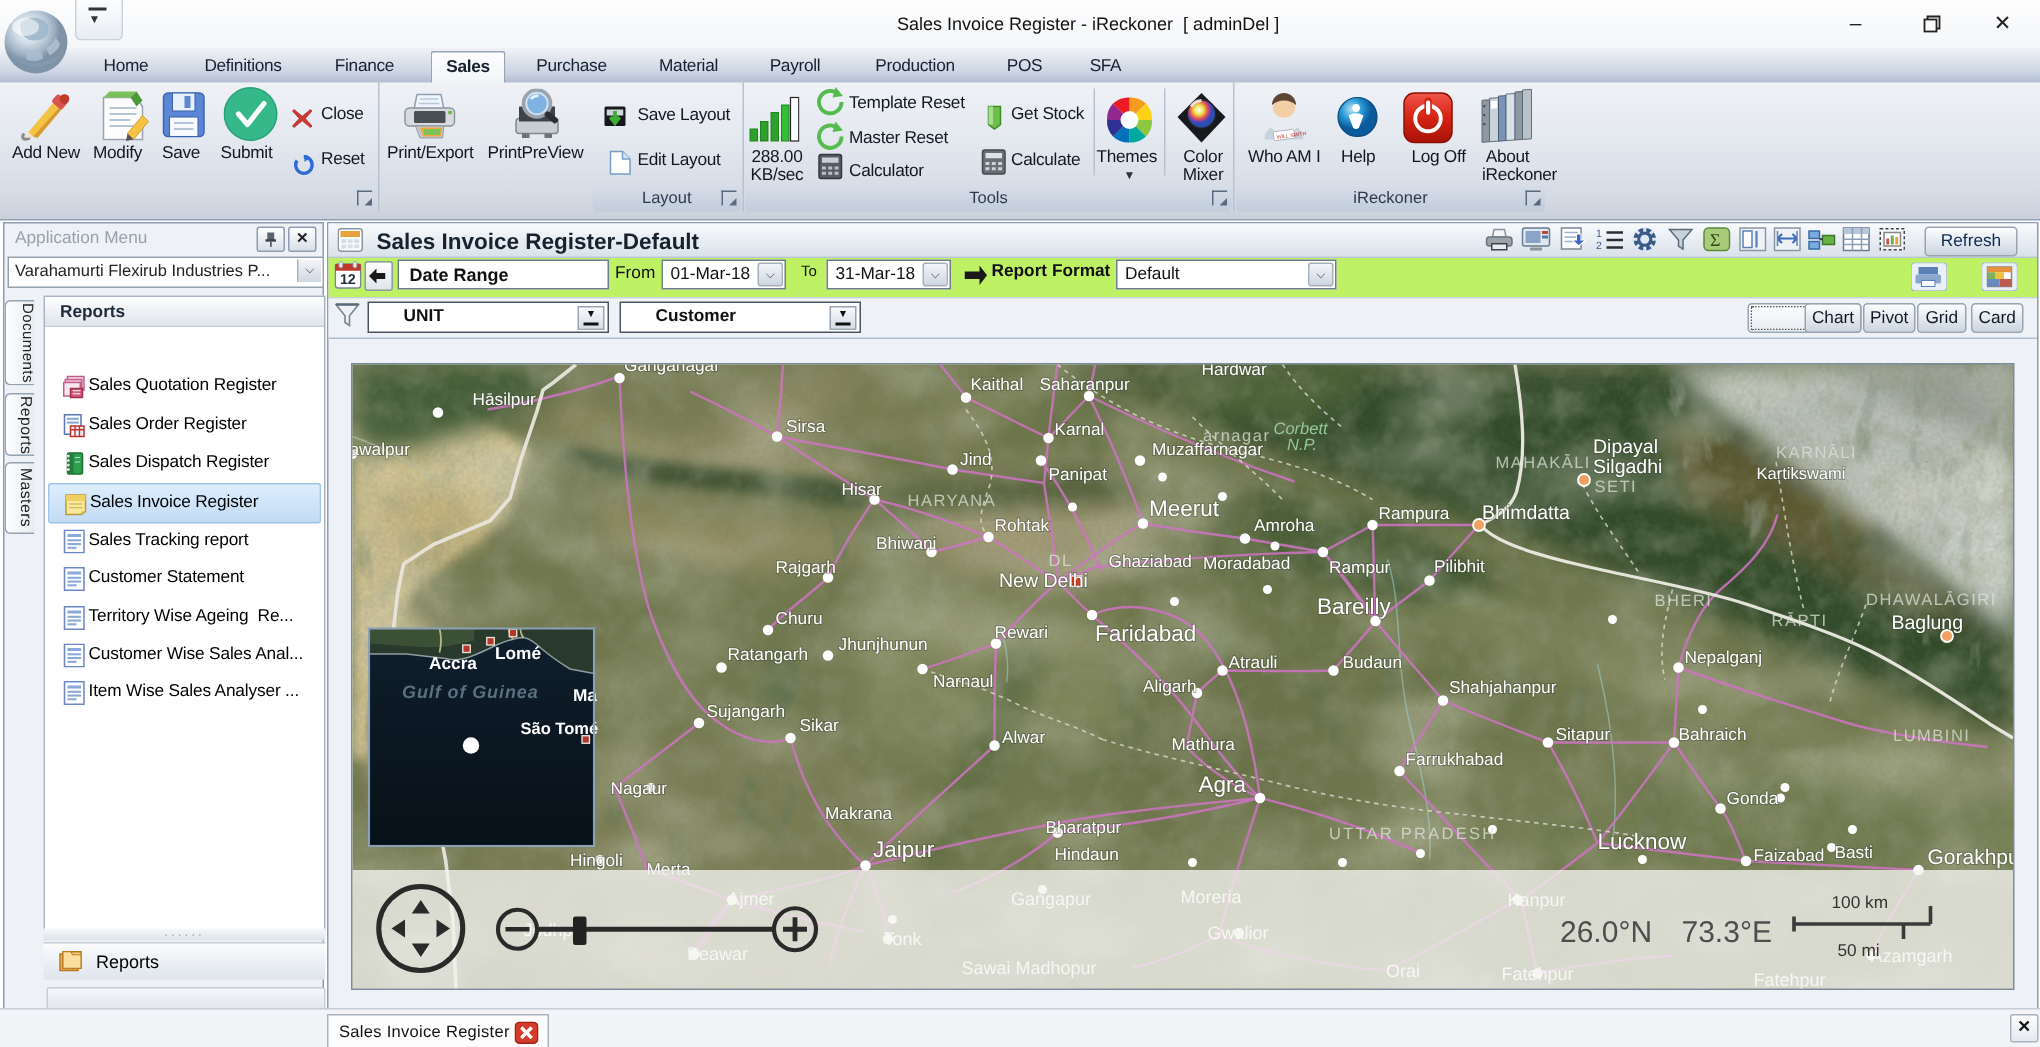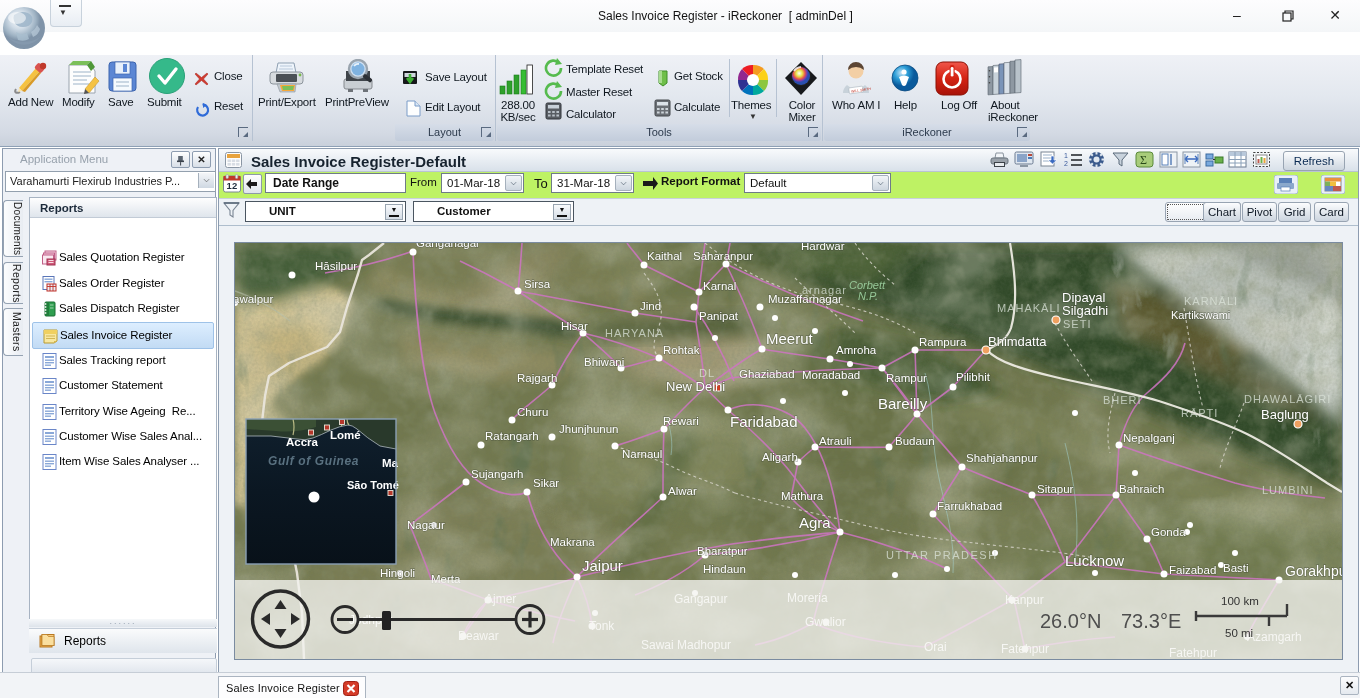--- a/index.html
+++ b/index.html
@@ -24,21 +24,21 @@
 .rgroup{position:absolute;top:0;height:86px;border-right:1px solid #b6c2d2;}
 .rgroup .cap{position:absolute;left:1px;right:1px;top:69px;height:17px;
  background:linear-gradient(#d6dde8,#c2ccdb);border-radius:0 0 3px 3px;
  font-size:11px;color:#2c3a4c;text-align:center;line-height:17px;}
 .launch{position:absolute;right:4px;top:72px;width:9px;height:9px;border-left:1px solid #5a6a80;border-top:1px solid #5a6a80;}
 .launch:after{content:"";position:absolute;right:0px;bottom:0px;width:0;height:0;border-left:5px solid transparent;border-bottom:5px solid #5a6a80;}
 .blab{position:absolute;font-size:11.5px;color:#101820;letter-spacing:-0.2px;}
 
 #leftpanel{left:2px;top:148px;width:212px;height:542px;background:#eef1f6;
  border:1px solid #8d9cb0;}
-#lp-head{left:0;top:0;width:210px;height:20px;font-size:11.5px;color:#97a1ac;padding-left:17px;line-height:20px;}
+#lp-head{left:0;top:0;width:210px;height:20px;font-size:11.5px;color:#97a1ac;padding-left:7px;line-height:20px;}
 #lp-combo{left:2px;top:22px;width:205px;height:19px;background:#fff;border:1px solid #93a0ae;font-size:11px;color:#222;line-height:18px;padding-left:4px;}
 .vtab{position:absolute;left:3px;width:20px;background:linear-gradient(90deg,#fcfdfe,#e8ecf2);
  border:1px solid #95a2b2;border-right:none;border-radius:4px 0 0 4px;box-sizing:border-box;
  writing-mode:vertical-rl;text-align:center;font-size:11px;color:#222;letter-spacing:0.3px;}
 #lp-list{left:26px;top:48px;width:186px;height:422px;background:#fff;border:1px solid #a7b3c2;}
 #lp-reports-head{left:0;top:0;width:100%;height:20px;background:linear-gradient(#fefefe,#dfe5ec);
  border-bottom:1px solid #c2cbd6;font-size:11.5px;font-weight:bold;color:#1c2a3a;line-height:20px;padding-left:10px;box-sizing:border-box;}
 .litem{position:absolute;left:2px;width:180px;height:25px;font-size:11.5px;color:#000;line-height:25px;}
 .litem .txt{position:absolute;left:27px;top:0;white-space:nowrap;letter-spacing:-0.1px;}
 .litem.sel{background:linear-gradient(#def,#c2dbf4);border:1px solid #9ec2e8;border-radius:2px;}
@@ -70,20 +70,32 @@
   <div class="abs" id="title">Sales Invoice Register - iReckoner&nbsp; [ adminDel ]</div>
   <div class="abs winbtn" style="left:1227px;">–</div>
   <div class="abs winbtn" style="left:1278px;">
   <svg width="12" height="12" style="margin-top:4px;" viewBox="0 0 12 12">
         <rect x="1" y="3" width="8" height="8" fill="none" stroke="#222" stroke-width="1.2"></rect>
         <path d="M3,3 V1 H11 V9 H9" fill="none" stroke="#222" stroke-width="1.2"></path>
       </svg>
 </div>
   <div class="abs winbtn" style="left:1325px;">✕</div>
 
+  <div class="abs" id="tabrow">
+    <div class="rtab" style="left:59px;width:50px;">Home</div>
+    <div class="rtab" style="left:127px;width:70px;">Definitions</div>
+    <div class="rtab" style="left:215px;width:56px;">Finance</div>
+    <div class="rtab active" style="left:287px;width:48px;">Sales</div>
+    <div class="rtab" style="left:350px;width:62px;">Purchase</div>
+    <div class="rtab" style="left:430px;width:58px;">Material</div>
+    <div class="rtab" style="left:505px;width:50px;">Payroll</div>
+    <div class="rtab" style="left:575px;width:70px;">Production</div>
+    <div class="rtab" style="left:665px;width:36px;">POS</div>
+    <div class="rtab" style="left:719px;width:36px;">SFA</div>
+  </div>
 
   <div class="abs" id="ribbon">
     <div class="rgroup" style="left:2px;width:250px;">
         <div class="launch"></div>
     </div>
     <div class="rgroup" style="left:394px;width:101px;">
       <div class="cap">Layout</div>
         <div class="launch"></div>
     </div>
     <div class="rgroup" style="left:496px;width:326px;">
@@ -553,21 +565,21 @@
       </svg>
       <div class="abs" style="left:24px;top:2px;width:17px;height:18px;background:linear-gradient(#fefefe,#dfe5ec);border:1px solid #8d9aa8;border-radius:2px;">
         <svg width="11" height="10" style="margin:4px 0 0 2px;" viewBox="0 0 11 10">
             <path d="M5,0 L5,3 L11,3 L11,7 L5,7 L5,10 L0,5 Z" fill="#1a1a1a"></path>
           </svg>
       </div>
       <div class="cbox" style="left:46px;top:1px;width:139px;height:18px;"><b style="margin-left:7px;line-height:19px;display:inline-block;font-size:12px;">Date Range</b></div>
       <div class="abs" style="left:191px;top:4px;font-size:11.5px;color:#111;">From</div>
       <div class="cbox" style="left:222px;top:1px;width:81px;height:18px;line-height:18px;"><span style="margin-left:5px;">01-Mar-18</span>
         <div class="abs" style="right:1px;top:1px;width:15px;height:14px;background:linear-gradient(#f2f5f8,#cdd6e0);border:1px solid #a5b0bc;border-radius:2px;text-align:center;font-size:8px;line-height:13px;color:#345;">⌵</div></div>
-      <div class="abs" style="left:315px;top:4px;font-size:13px;color:#111;">To</div>
+      <div class="abs" style="left:315px;top:4px;font-size:10px;color:#111;">To</div>
       <div class="cbox" style="left:332px;top:1px;width:81px;height:18px;line-height:18px;"><span style="margin-left:5px;">31-Mar-18</span>
         <div class="abs" style="right:1px;top:1px;width:15px;height:14px;background:linear-gradient(#f2f5f8,#cdd6e0);border:1px solid #a5b0bc;border-radius:2px;text-align:center;font-size:8px;line-height:13px;color:#345;">⌵</div></div>
       <svg class="abs" style="left:424px;top:5px;" width="15" height="13" viewBox="0 0 15 13">
           <path d="M10,0 L10,4 L0,4 L0,9 L10,9 L10,13 L15,6.5 Z" fill="#1a1a1a"></path>
         </svg>
       <div class="abs" style="left:442px;top:3px;font-size:11.5px;font-weight:bold;color:#111;">Report Format</div>
       <div class="cbox" style="left:525px;top:1px;width:145px;height:18px;line-height:18px;"><span style="margin-left:5px;">Default</span>
         <div class="abs" style="right:1px;top:1px;width:15px;height:14px;background:linear-gradient(#f2f5f8,#cdd6e0);border:1px solid #a5b0bc;border-radius:2px;text-align:center;font-size:8px;line-height:13px;color:#345;">⌵</div></div>
       <svg class="abs" style="left:1055px;top:3px;" width="24" height="19" viewBox="0 0 24 19">
         <rect x="0" y="0" width="24" height="19" rx="3" fill="#e9f0f8" stroke="#aabbd0"></rect>

